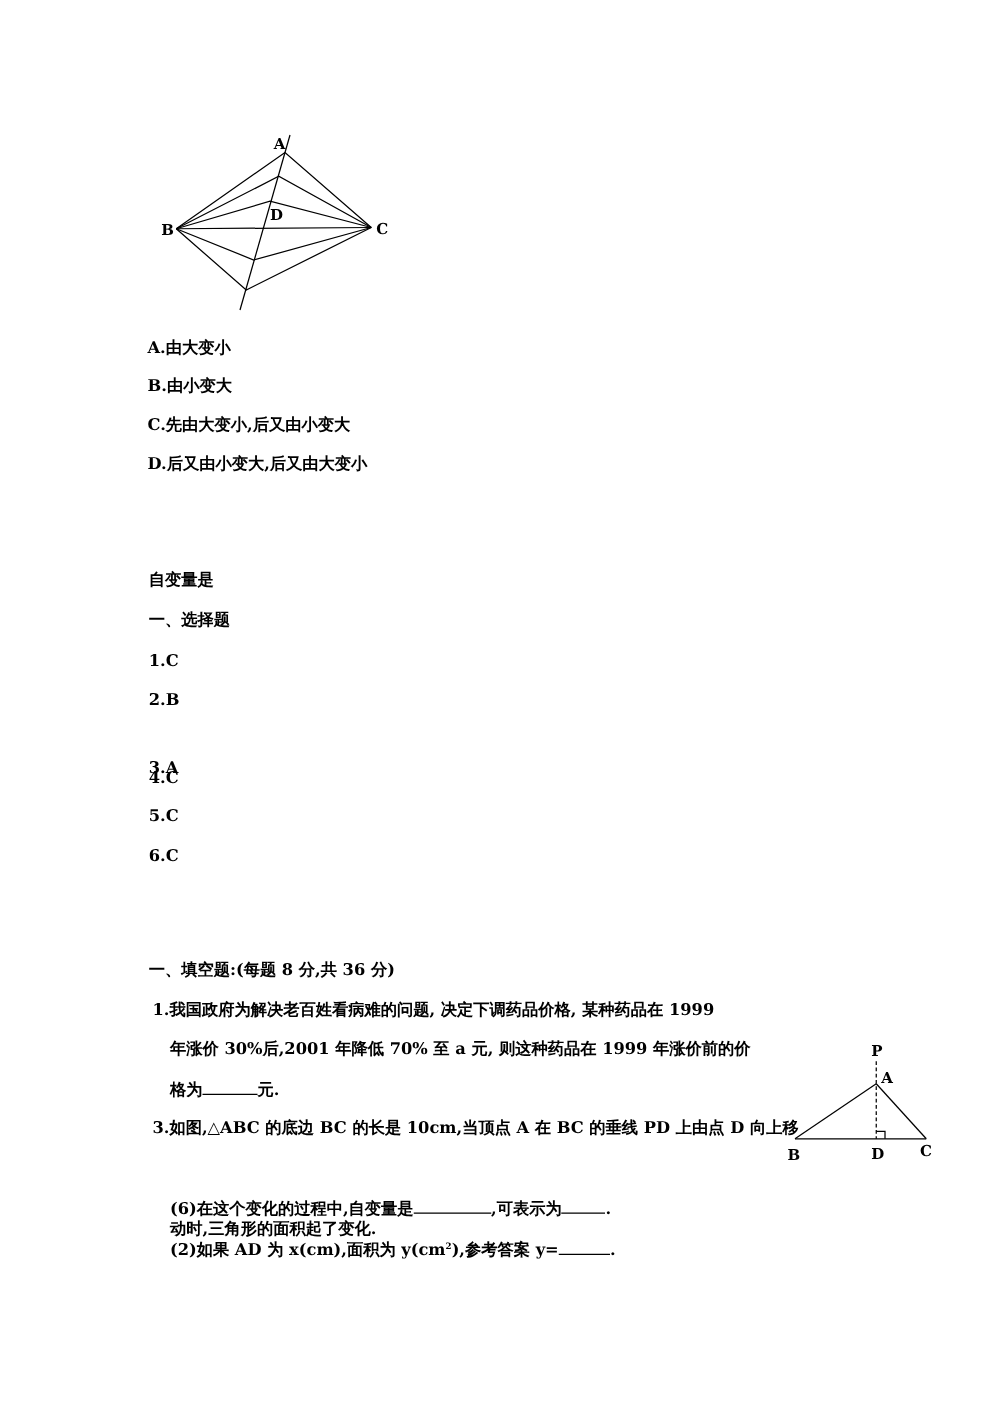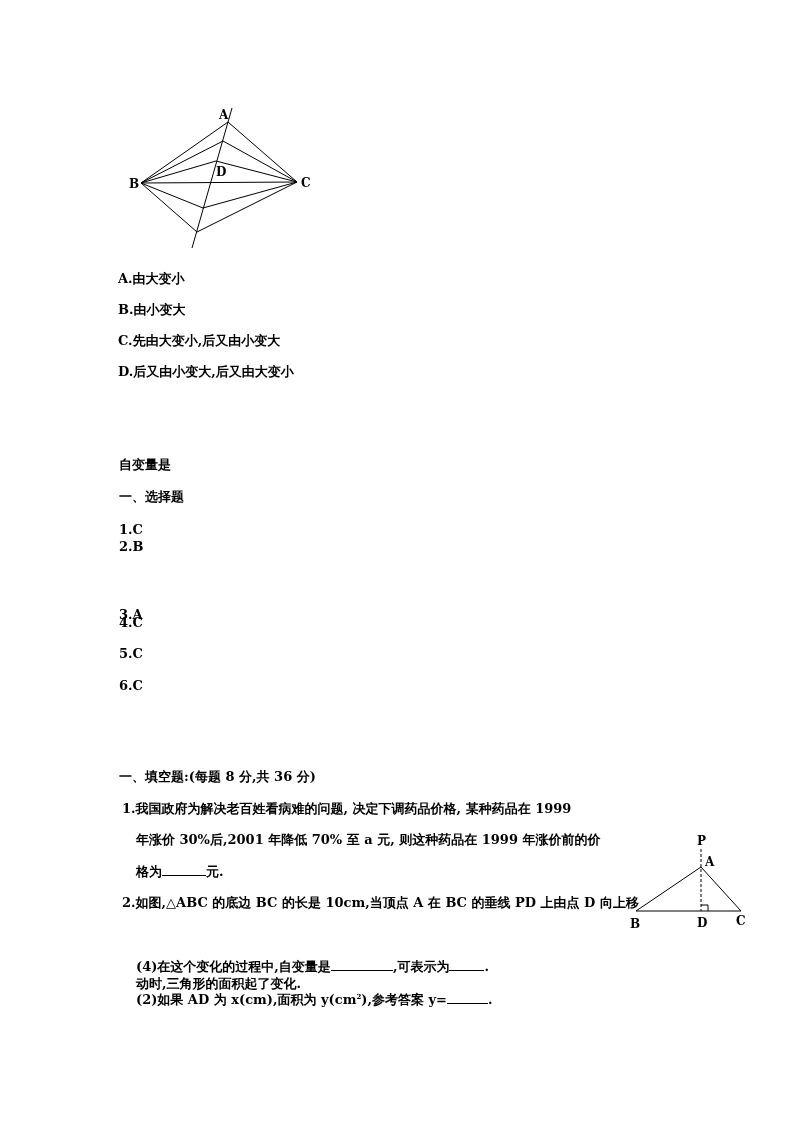--- a/index.html
+++ b/index.html
@@ -31,38 +31,38 @@
 </svg>
 
 <div class="line" style="left:118px;top:271px">A.由大变小</div>
 <div class="line" style="left:118px;top:302px">B.由小变大</div>
 <div class="line" style="left:118px;top:333px">C.先由大变小,后又由小变大</div>
 <div class="line" style="left:118px;top:364px">D.后又由小变大,后又由大变小</div>
 
 <div class="line" style="left:119px;top:457px">自变量是</div>
 <div class="line" style="left:119px;top:489px">一、选择题</div>
 <div class="line" style="left:119px;top:522px">1.C</div>
-<div class="line" style="left:119px;top:539px">2.B</div>
+<div class="line" style="left:119px;top:553px">2.B</div>
 <div class="line" style="left:119px;top:607px">3.A</div>
 <div class="line" style="left:119px;top:615px">4.C</div>
 <div class="line" style="left:119px;top:646px">5.C</div>
 <div class="line" style="left:119px;top:678px">6.C</div>
 
 <div class="line" style="left:119px;top:769px">一、填空题:(每题 8 分,共 36 分)</div>
 
 <div class="line" style="left:122px;top:801px">1.我国政府为解决老百姓看病难的问题, 决定下调药品价格, 某种药品在 1999</div>
 <div class="line" style="left:136px;top:832px">年涨价 30%后,2001  年降低 70%  至 a  元, 则这种药品在 1999  年涨价前的价</div>
 <div class="line" style="left:136px;top:863px">
   <span>格为</span><span class="blank" style="width:44px"></span><span>元.</span>
 </div>
 
-<div class="line" style="left:122px;top:895px">2.如图,△ABC 的底边 BC 的长是 10cm,当顶点 A 在 BC 的垂线 PD 上由点 D 向上移</div>
+<div class="line" style="left:122px;top:895px">3.如图,△ABC 的底边 BC 的长是 10cm,当顶点 A 在 BC 的垂线 PD 上由点 D 向上移</div>
 <div class="line" style="left:136px;top:976px">动时,三角形的面积起了变化.</div>
 <div class="line" style="left:136px;top:958px">
-  <span>(4)在这个变化的过程中,自变量是</span><span class="blank" style="width:62px"></span><span>,可表示为</span><span class="blank" style="width:35px"></span><span>.</span>
+  <span>(6)在这个变化的过程中,自变量是</span><span class="blank" style="width:62px"></span><span>,可表示为</span><span class="blank" style="width:35px"></span><span>.</span>
 </div>
 <div class="line" style="left:136px;top:989px">
   <span>(2)如果 AD 为 x(cm),面积为 y(cm</span><sup>2</sup><span>),参考答案 y=</span><span class="blank" style="width:41px"></span><span>.</span>
 </div>
 
 <svg style="left:0;top:820px" width="794" height="120" viewBox="0 820 794 120">
   <g stroke="#000" stroke-width="1" fill="none">
     <line x1="636" y1="911" x2="741" y2="911"></line>
     <line x1="636" y1="911" x2="701" y2="867"></line>
     <line x1="701" y1="867" x2="741" y2="911"></line>

